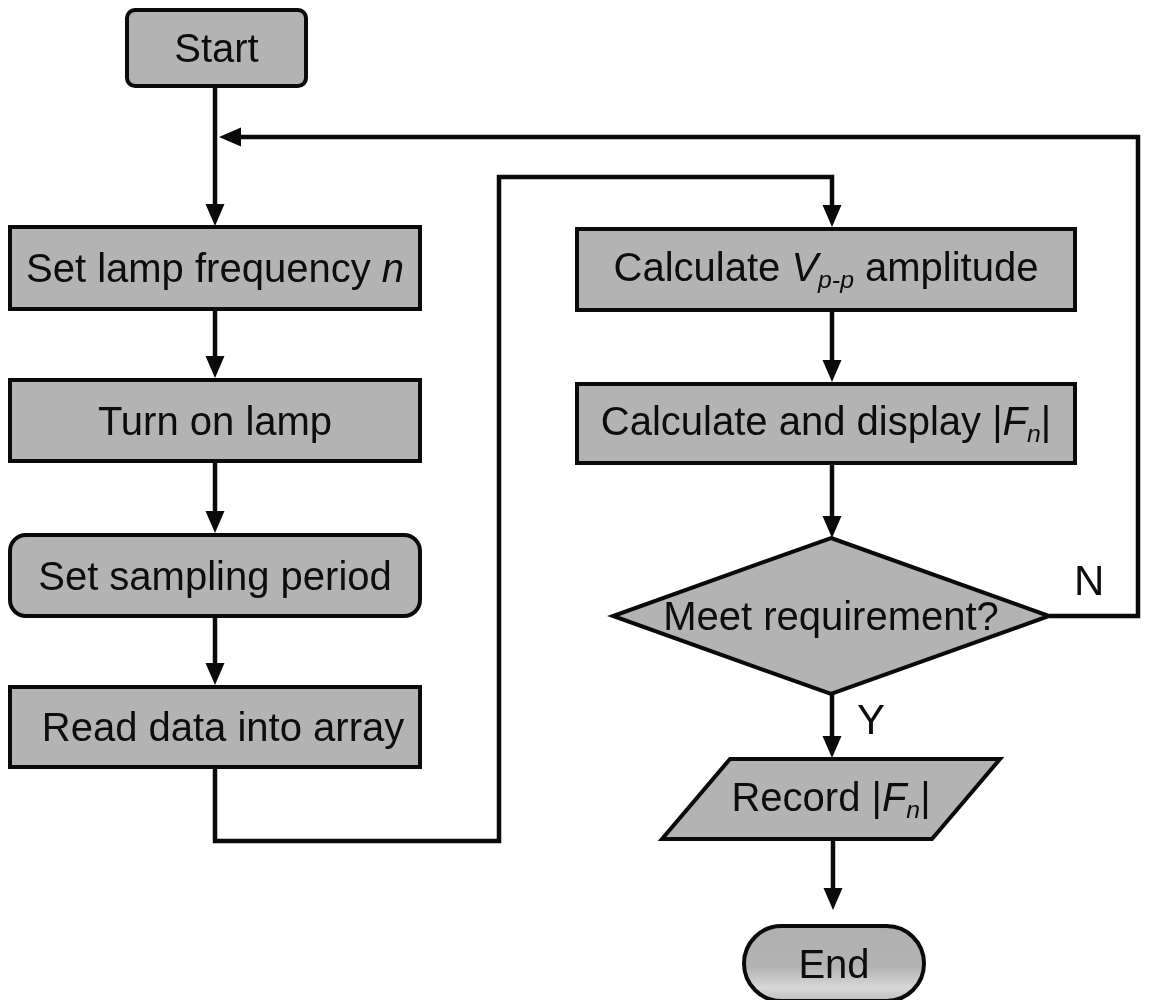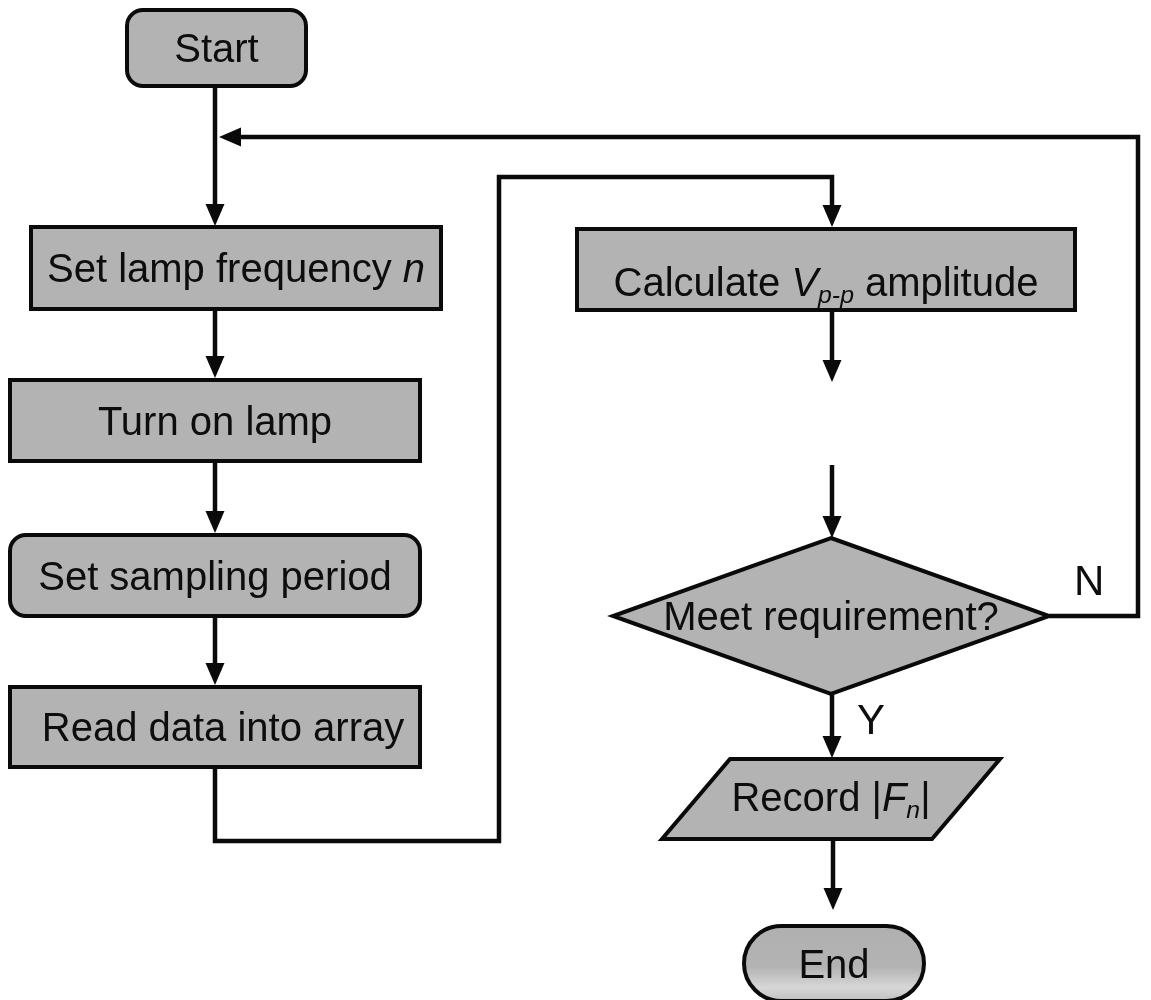--- a/index.html
+++ b/index.html
@@ -26,21 +26,21 @@
     position:absolute;
     box-sizing:border-box;
     background:var(--node-fill);
     border:4px solid var(--node-border);
     display:flex;align-items:center;justify-content:center;
     text-align:center;
     font-size:40px;
     line-height:1.05;
     white-space:nowrap;
   }
-  .terminal-start{border-radius:18px;}
+  .terminal-start{border-radius:10px;}
   .terminal-end{
     border-radius:40px;
     background:linear-gradient(180deg,#b0b0b0 0%,#b3b3b3 55%,#d7d7d7 84%,#c3c3c3 100%);
     margin-top:14px;
   }
   .floating-label{
     position:absolute;
     display:flex;align-items:center;justify-content:center;
     text-align:center;
     font-size:40px;
@@ -94,40 +94,43 @@
 
     <polygon class="shape" points="831,538 1049,616 831,694 613,616"></polygon>
 
     <polygon class="shape" points="730,759 1000,759 932,839 662,839"></polygon>
   </svg>
 
   <div class="node terminal-start" style="left:125px;top:8px;width:183px;height:80px;">
     <span>Start</span>
   </div>
 
-  <div class="node" style="left:8px;top:225px;width:414px;height:86px;margin-left:21px;">
+  <div class="node" style="left:8px;top:225px;width:414px;height:86px;">
     <span><span>Set lamp frequency </span><span class="vvar">n</span></span>
   </div>
 
   <div class="node" style="left:8px;top:378px;width:414px;height:85px;">
     <span>Turn on lamp</span>
   </div>
 
   <div class="node" style="left:8px;top:533px;width:414px;height:85px;border-radius:18px;">
     <span>Set sampling period</span>
   </div>
 
   <div class="node" style="left:8px;top:685px;width:414px;height:84px;padding-left:16px;">
     <span>Read data into array</span>
   </div>
 
-  <div class="node" style="left:575px;top:227px;width:502px;height:85px;align-items:flex-end;">
+  <div class="node" style="left:575px;top:227px;width:502px;height:85px;">
     <span><span>Calculate </span><span class="vvar">V</span><span class="vsub">p-p</span><span> amplitude</span></span>
   </div>
 
+  <div class="node" style="left:575px;top:382px;width:502px;height:83px;">
+    <span><span>Calculate and display |</span><span class="vvar">F</span><span class="vsub">n</span><span>|</span></span>
+  </div>
 
   <div class="floating-label" style="left:681px;top:772px;width:300px;height:54px;">
     <span><span>Record |</span><span class="vvar">F</span><span class="vsub">n</span><span>|</span></span>
   </div>
 
   <div class="floating-label" style="left:613px;top:590px;width:436px;height:52px;">
     <span>Meet requirement?</span>
   </div>
 
   <div class="node terminal-end" style="left:742px;top:910px;width:184px;height:79px;">

